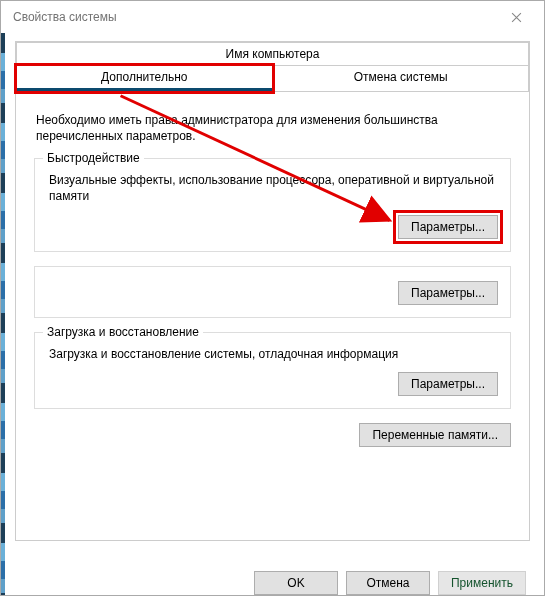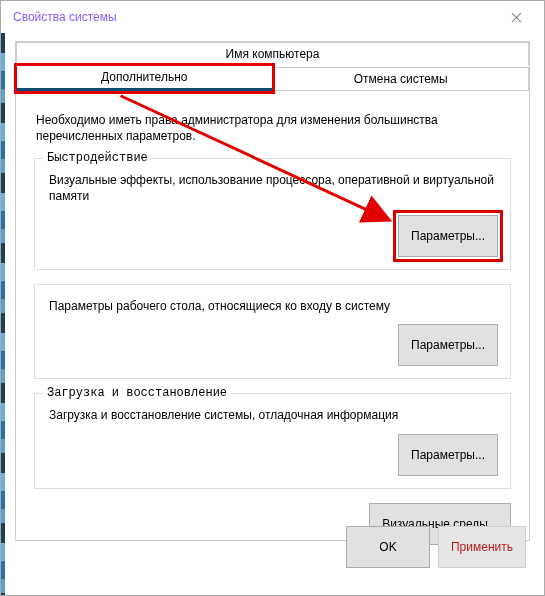--- a/index.html
+++ b/index.html
@@ -12,33 +12,33 @@
     overflow: hidden;
   }
   .leftstripe{
     position:absolute; left:0; top:0; width:4px; height:100%;
     background: repeating-linear-gradient(180deg,#2b6fa8 0 18px,#5fa0c9 18px 32px,#1d3f58 32px 52px,#6bb0d8 52px 70px);
     z-index:0;
   }
   .titlebar {
     height: 32px; background: #fff;
     display: flex; align-items: center; justify-content: space-between;
-    padding: 0 8px 0 12px; color: #8b5cf6;
+    padding: 0 8px 0 12px; color: #737373;
     position:relative; z-index:1;
   }
   .titlebar .title { font-size: 12px; }
   .close { width: 40px; height: 32px; display:flex; align-items:center; justify-content:center; color:#999; }
   .close svg{width:11px;height:11px;stroke:#888;stroke-width:1;}
   .content {
     position: absolute; left: 14px; right: 14px; top: 40px; bottom: 54px;
     border: 1px solid #ccc; background: #fff;
     z-index:1;
   }
   .tabs { display: flex; flex-wrap: wrap; }
-  .tabrow { display:flex; width:100%;align-items:center; }
+  .tabrow { display:flex; width:100%; }
   .tab {
     flex: 1; text-align: center; padding: 4px 6px;
     border: 1px solid #ccc; background: #fff;
     border-top: 1px solid #ccc;
     cursor: pointer;
     white-space: nowrap;
   }
   .tabrow1 .tab { border-bottom: none; }
   .tab.active {
     background: #fff; border-bottom: 4px solid #0c4a6e;
@@ -48,34 +48,34 @@
     outline: 3px solid #e10000; outline-offset: -1px;
   }
   .pane { padding: 16px 18px 12px 18px; }
   .intro { margin: 4px 2px 14px 2px; line-height: 1.35; }
   .group {
     border: 1px solid #ddd; margin: 8px 0 14px 0; padding: 14px 12px 12px 12px;
     position: relative;
   }
   .group-title {
     position: absolute; top: -8px; left: 8px; background: #fff;
-    padding: 0 4px; font-size: 12px; font-family: Liberation Mono, monospace;
+    padding: 0 4px; font-size: 12px;
   }
   .group-desc { margin: 0 2px 10px 2px; line-height:1.3;}
   .group-actions { display:flex; justify-content:flex-end; }
   .btn {
-    min-width: 96px; padding: 13px 12px;
+    min-width: 96px; padding: 4px 12px;
     background: #e1e1e1; border: 1px solid #adadad;
     cursor: pointer; text-align:center;
   }
   .btn.highlight { outline: 3px solid #e10000; outline-offset: 2px; }
-  .btn.disabled { color: #b91c1c; border-color: #d0d0d0; background:#e6e6e6; cursor:default; }
+  .btn.disabled { color: #14532d; border-color: #d0d0d0; background:#e6e6e6; cursor:default; }
   .extra-actions { display:flex; justify-content:flex-end; margin: 6px 0 4px 0; }
   .bottom-buttons {
-    position:absolute; bottom:27px; right:18px; display:flex; gap:8px; z-index:1;
+    position:absolute; bottom:0; right:18px; display:flex; gap:8px; z-index:1;
   }
   .bottom-buttons .btn { min-width: 84px; }
   
   .overlay{ position:absolute; left:0; top:0; width:100%; height:100%; pointer-events:none; z-index:10;}
 </style>
 </head>
 <body>
 
 <div class="window">
   <div class="leftstripe"></div>
@@ -105,42 +105,42 @@
 
       <div class="group">
         <span class="group-title">Быстродействие</span>
         <div class="group-desc">Визуальные эффекты, использование процессора, оперативной и виртуальной памяти</div>
         <div class="group-actions">
           <div class="btn highlight">Параметры...</div>
         </div>
       </div>
 
       <div class="group">
-        <div class="group-desc">Параметры рабочего стола, относящиеся ко входу в систему</div>
         <div class="group-actions">
           <div class="btn">Параметры...</div>
         </div>
       </div>
 
       <div class="group">
         <span class="group-title">Загрузка и восстановление</span>
         <div class="group-desc">Загрузка и восстановление системы, отладочная информация</div>
         <div class="group-actions">
           <div class="btn">Параметры...</div>
         </div>
       </div>
 
       <div class="extra-actions">
-        <div class="btn" style="min-width:140px;">Визуальные среды...</div>
+        <div class="btn" style="min-width:140px;">Переменные памяти...</div>
       </div>
     </div>
   </div>
 
   <div class="bottom-buttons">
     <div class="btn">OK</div>
+    <div class="btn">Отмена</div>
     <div class="btn disabled">Применить</div>
   </div>
 
   <svg class="overlay" viewBox="0 0 545 596">
     <defs>
       <marker id="ah" markerWidth="12" markerHeight="12" refX="9" refY="5" orient="auto">
         <path d="M0,0 L10,5 L0,10 z" fill="#e10000"></path>
       </marker>
     </defs>
     <line x1="120" y1="95" x2="390" y2="220" stroke="#e10000" stroke-width="3" marker-end="url(#ah)"></line>

